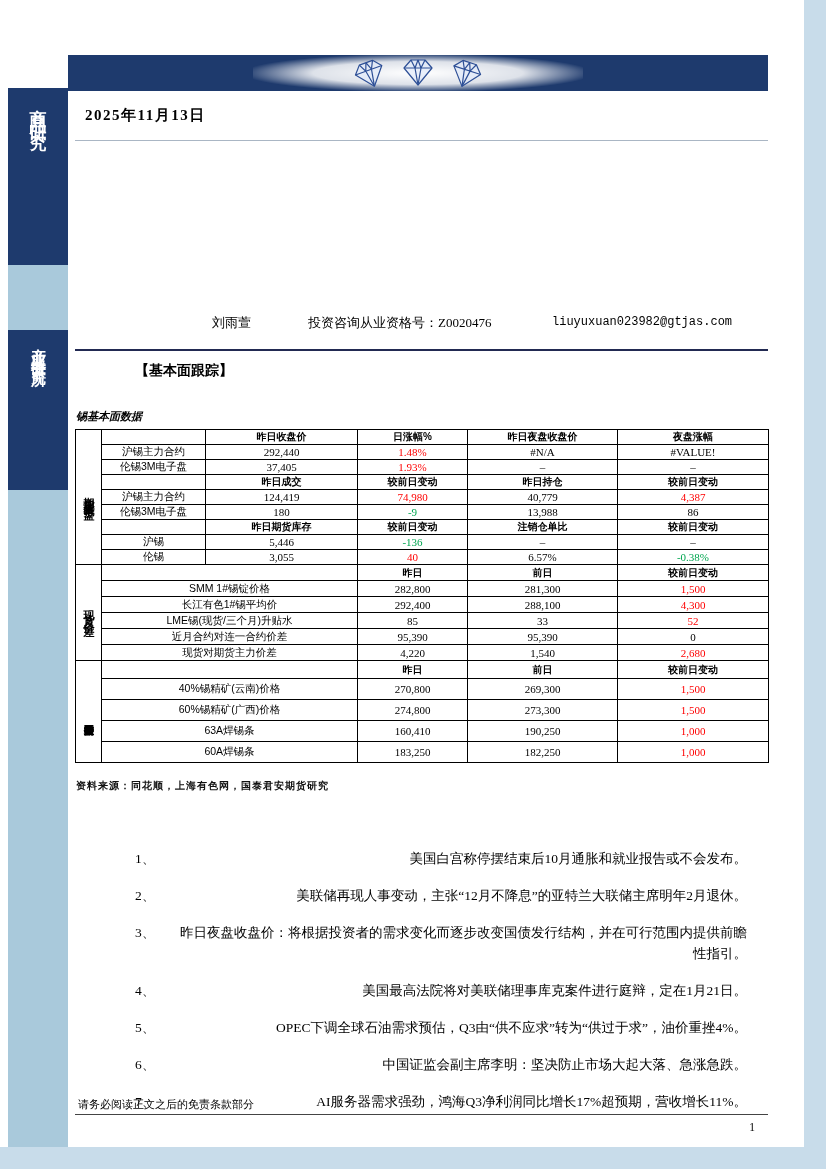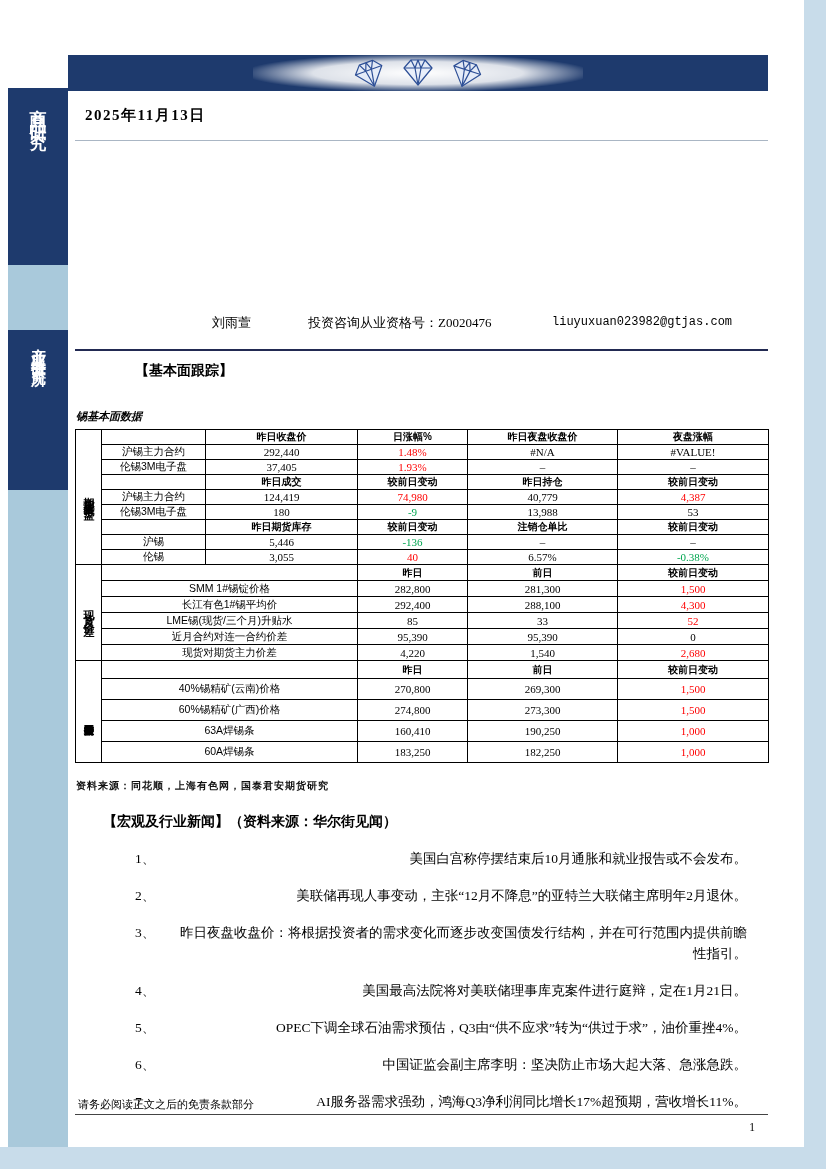--- a/index.html
+++ b/index.html
@@ -163,21 +163,21 @@
             <td class="val">124,419</td>
             <td class="val red">74,980</td>
             <td class="val">40,779</td>
             <td class="val red">4,387</td>
           </tr>
           <tr style="height: 15px;">
             <td class="lbl">伦锡3M电子盘</td>
             <td class="val">180</td>
             <td class="val green">-9</td>
             <td class="val">13,988</td>
-            <td class="val">53</td>
+            <td class="val">86</td>
           </tr>
           <tr style="height: 15px;">
             <td class="hdr"></td>
             <td class="hdr">昨日期货库存</td>
             <td class="hdr">较前日变动</td>
             <td class="hdr">注销仓单比</td>
             <td class="hdr">较前日变动</td>
           </tr>
           <tr style="height: 15px;">
             <td class="lbl">沪锡</td>
@@ -260,21 +260,20 @@
             <td class="val">183,250</td>
             <td class="val">182,250</td>
             <td class="val red">1,000</td>
           </tr>
         </tbody>
     </table>
   </div>
 
   <div class="tbl-source">资料来源：同花顺，上海有色网，国泰君安期货研究</div>
 
-  <div class="h-news">【宏观及行业新闻】（资料来源：华尔街见闻）</div>
   <div class="news">
       <div class="news-item">
         <span class="news-num">1、</span>
         <span class="news-text">美国白宫称停摆结束后10月通胀和就业报告或不会发布。</span>
       </div>
       <div class="news-item">
         <span class="news-num">2、</span>
         <span class="news-text">美联储再现人事变动，主张“12月不降息”的亚特兰大联储主席明年2月退休。</span>
       </div>
       <div class="news-item">

